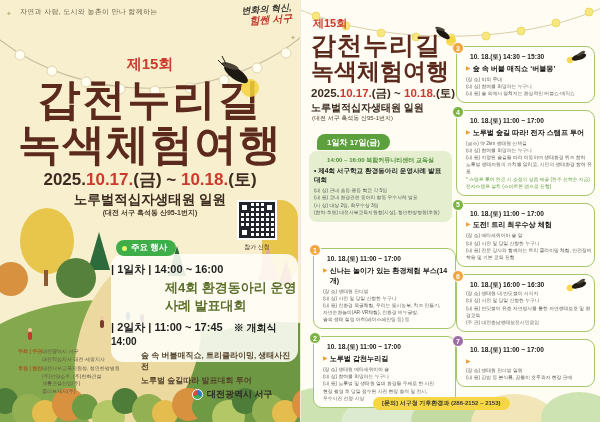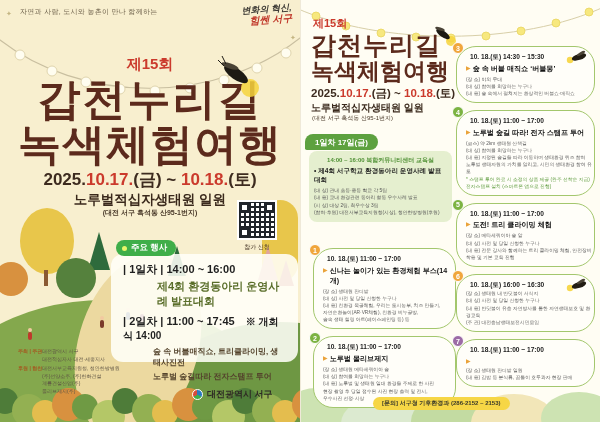--- a/index.html
+++ b/index.html
@@ -26,24 +26,24 @@
 .addr{position:absolute;left:0;top:208px;width:100%;text-align:center;font-size:7px;font-weight:bold;color:#4a3a2a;z-index:3}
 .qr{position:absolute;left:237px;top:200px;width:40px;height:40px;background:#fff;border:2px solid #fff;z-index:4;
  background-image:repeating-linear-gradient(0deg,#20242a 0 2px,transparent 2px 5px),repeating-linear-gradient(90deg,#20242a 0 2px,transparent 2px 5px)}
 .qr i{position:absolute;width:9px;height:9px;border:2px solid #20242a;background:#fff}
 .qr i.a{left:1px;top:1px}.qr i.b{right:1px;top:1px}.qr i.c{left:1px;bottom:1px}
 .qr-cap{position:absolute;left:233px;top:243px;width:48px;text-align:center;font-size:6px;color:#4a3a2a;z-index:4}
 .events-pill{position:absolute;left:116px;top:240px;background:#3fae49;color:#fff;font-size:8.5px;font-weight:bold;
  padding:2px 9px 2px 6px;border-radius:9px;z-index:5;display:flex;align-items:center;gap:4px}
 .events-pill .dot{width:5px;height:5px;border-radius:50%;background:#e8f56a;display:inline-block}
 .sched-box{position:absolute;left:111px;top:254px;width:187px;height:108px;background:rgba(255,255,248,.88);
- border-radius:12px;padding:7px 12px;z-index:4}
+ border-radius:12px;padding:7px 0;z-index:4}
 .d-time{font-size:11px;font-weight:bold;color:#1f1f1f;margin-top:1px}
 .d-note{font-size:10px;font-weight:bold;color:#1f1f1f}
-.d1desc{font-size:11px;font-weight:bold;color:#5a6e2a;margin:2px 0 5px 34px}
+.d1desc{font-size:13px;font-weight:bold;color:#5a6e2a;margin:2px 0 5px 54px}
 .d2line{font-size:8px;font-weight:bold;color:#54432c;margin:3px 0 0 30px;position:relative}
 .d2line svg{position:absolute;right:-4px;top:-2px}
 .credits{position:absolute;left:18px;top:348px;width:110px;z-index:5;font-size:5px;line-height:1.5;color:#5e5444}
 .credit-label{font-weight:bold;color:#a5571f;display:inline-block;margin-right:3px}
 .credit-text{color:#5e5444;margin-left:24px}
 .credit-text.first{display:inline}
 .org-footer{position:absolute;left:192px;top:388px;z-index:5;display:flex;align-items:center;gap:4px}
 .emblem{width:11px;height:11px;border-radius:50%;background:conic-gradient(#2a7ac0 0 33%,#3fae49 33% 66%,#d94b3c 66% 100%);border:1.5px solid #fff}
 .org-name{font-size:9px;font-weight:bold;color:#2e2a24}
 
@@ -57,30 +57,30 @@
 .r-lights{position:absolute;left:0;top:0;z-index:1}
 .r-edition{position:absolute;left:12px;top:16px;font-size:11px;font-weight:bold;color:#cb3a2c;z-index:3}
 .r-title1{position:absolute;left:10px;top:29px;font-size:25px;font-weight:bold;color:#5c2a1c;letter-spacing:1px;z-index:3}
 .r-title2{position:absolute;left:10px;top:56px;font-size:23px;font-weight:bold;color:#5c2a1c;z-index:3}
 .r-firefly{position:absolute;left:128px;top:22px;z-index:3}
 .r-date{position:absolute;left:10px;top:86px;font-size:11.5px;font-weight:bold;color:#3d2b1f;z-index:3}
 .r-date .red{color:#cb3a2c}
 .r-venue{position:absolute;left:10px;top:101px;font-size:10px;font-weight:bold;color:#3a291c;z-index:3}
 .r-addr{position:absolute;left:11px;top:114px;font-size:6px;color:#4a3a2a;z-index:3}
 .day-pill{position:absolute;background:#5da13f;color:#fff;font-size:8px;font-weight:bold;padding:2.5px 10px;border-radius:9px 9px 9px 2px;z-index:4}
-#pill-day1{left:4px;top:134px}
+#pill-day1{left:16px;top:134px}
 #pill-day2{left:8px;top:231px}
 .day1-box{position:absolute;left:8px;top:151px;width:143px;background:#e5efcf;border-radius:8px;padding:5px 5px;z-index:3}
 .day1-head{font-size:6px;font-weight:bold;color:#4d8f33;text-align:center}
 .day1-title{font-size:6.6px;font-weight:bold;color:#1d1d1d;margin:2px 0}
 .box-line{font-size:4.8px;color:#555;line-height:1.55}
 .cards-col{position:absolute;display:flex;flex-direction:column;gap:7px;z-index:3}
 #cards-left{left:12px;top:248px;width:143px}
 #cards-right{left:155px;top:46px;width:139px}
-.card{position:relative;background:#fffef9;border:1.5px solid #a3c76d;border-radius:20px;padding:6px 2px 5px 9px}
+.card{position:relative;background:#fffef9;border:1.5px solid #a3c76d;border-radius:9px;padding:6px 2px 5px 9px}
 .card-num{position:absolute;left:-5px;top:-5px;width:12px;height:12px;border-radius:50%;color:#fff;font-size:7px;font-weight:bold;
  display:flex;align-items:center;justify-content:center;border:1px solid #fff}
 .card-time{font-size:6.6px;font-weight:bold;color:#1c1c1c;margin-left:4px}
 .card-title-row{display:flex;gap:2px;margin:1.5px 0 2px 0}
 .arrow{font-size:6px;color:#eaa33b;line-height:1.4}
 .card-title{font-size:7.1px;font-weight:bold;color:#141414}
 .card-line{font-size:4.8px;color:#5c5c5c;line-height:1.5}
 .card-line.green{color:#5e9c3f}
 .card-firefly{position:absolute;right:4px;top:3px}
 .r-footer-pill{position:absolute;left:72px;top:397px;background:#f6d645;color:#3a3a2a;font-size:6px;font-weight:bold;
@@ -195,21 +195,21 @@
 
     <div class="sched-box">
       <div class="d-time">| 1일차 | 14:00 ~ 16:00</div>
       <div class="d1desc">제4회 환경동아리 운영사례 발표대회</div>
       <div class="d-time">
         <span>| 2일차 | 11:00 ~ 17:45</span>
         <span class="d-note" style="margin-left:8px">※ 개회식 14:00</span>
       </div>
       <div id="day2-lines">
           <div class="d2line">숲 속 버블매직쇼, 트리클라이밍, 생태사진전</div>
-          <div class="d2line">노루벌 숲길따라 전자스탬프 투어</div>
+          <div class="d2line">노루벌 숲길따라 발표대회 투어</div>
         </div>
     </div>
 
     <div class="credits">
       <div><span class="credit-label">주최 | 주관</span></div>
       <div id="hosts-lines" style="margin-top:-7.5px"><div class="credit-text first">대전광역시 서구</div><div class="credit-text">대전적십자사 대전·세종지사</div></div>
       <div style="margin-top:2px"><span class="credit-label">후원 | 협찬</span></div>
       <div id="sponsor-lines" style="margin-top:-7.5px"><div class="credit-text first">대전서부교육지원청, 청안한방병원</div><div class="credit-text">(주)선양소주, (주)한화건설</div><div class="credit-text">계룡건설산업(주)</div><div class="credit-text">몰리브제지(주)</div></div>
     </div>
 
@@ -276,21 +276,21 @@
             <div class="card-line">(내 용) 친환경 목공체험, 우리는 도시농부, 치즈 만들기,</div>
             <div class="card-line">자연순환놀이(AR·VR체험), 친환경 비누공방,</div>
             <div class="card-line">숲속 생태 힐링 아트(페이스페인팅 등) 등</div>
           </div>
   </div>
         <div class="card">
     <div class="card-num" style="background: rgb(124, 179, 66);">2</div>
     <div class="card-time">10. 18.(토) 11:00 ~ 17:00</div>
     <div class="card-title-row">
       <span class="arrow">▶</span>
-      <span class="card-title">노루벌 몰리브제지</span>
+      <span class="card-title">노루벌 갑천누리길</span>
     </div>
     <div class="card-lines">
             <div class="card-line">(장 소) 생태원 메타세쿼이아 숲</div>
             <div class="card-line">(대 상) 참여를 희망하는 누구나</div>
             <div class="card-line">(내 용) 노루벌 및 생태원 일대 환경을 주제로 한 사진</div>
             <div class="card-line">현장 촬영 후 당일 접수된 사진 현장 출력 및 전시,</div>
             <div class="card-line">우수사진 선정·시상</div>
           </div>
   </div>
       </div>
@@ -327,21 +327,21 @@
             <div class="card-line">노루벌 생태자원의 가치를 알리고, 시민의 생태환경 참여 유도</div>
             <div class="card-line green">* 스탬프 투어 완료 시 소정의 상품 제공 (완주 선착순 지급)</div>
             <div class="card-line green">전자스탬프 설치 (스마트폰 앱으로 진행)</div>
           </div>
   </div>
         <div class="card">
     <div class="card-num" style="background: rgb(124, 179, 66);">5</div>
     <div class="card-time">10. 18.(토) 11:00 ~ 17:00</div>
     <div class="card-title-row">
       <span class="arrow">▶</span>
-      <span class="card-title">도전! 트리 클라이밍 체험</span>
+      <span class="card-title">도전! 트리 최우수상 체험</span>
     </div>
     <div class="card-lines">
             <div class="card-line">(장 소) 메타세쿼이아 숲 앞</div>
             <div class="card-line">(대 상) 사전 및 당일 신청한 누구나</div>
             <div class="card-line">(내 용) 전문 강사와 함께하는 트리 클라이밍 체험, 안전장비</div>
             <div class="card-line">착용 및 기본 교육 진행</div>
           </div>
   </div>
         <div class="card">
     <div class="card-num" style="background: rgb(240, 166, 60);">6</div>

